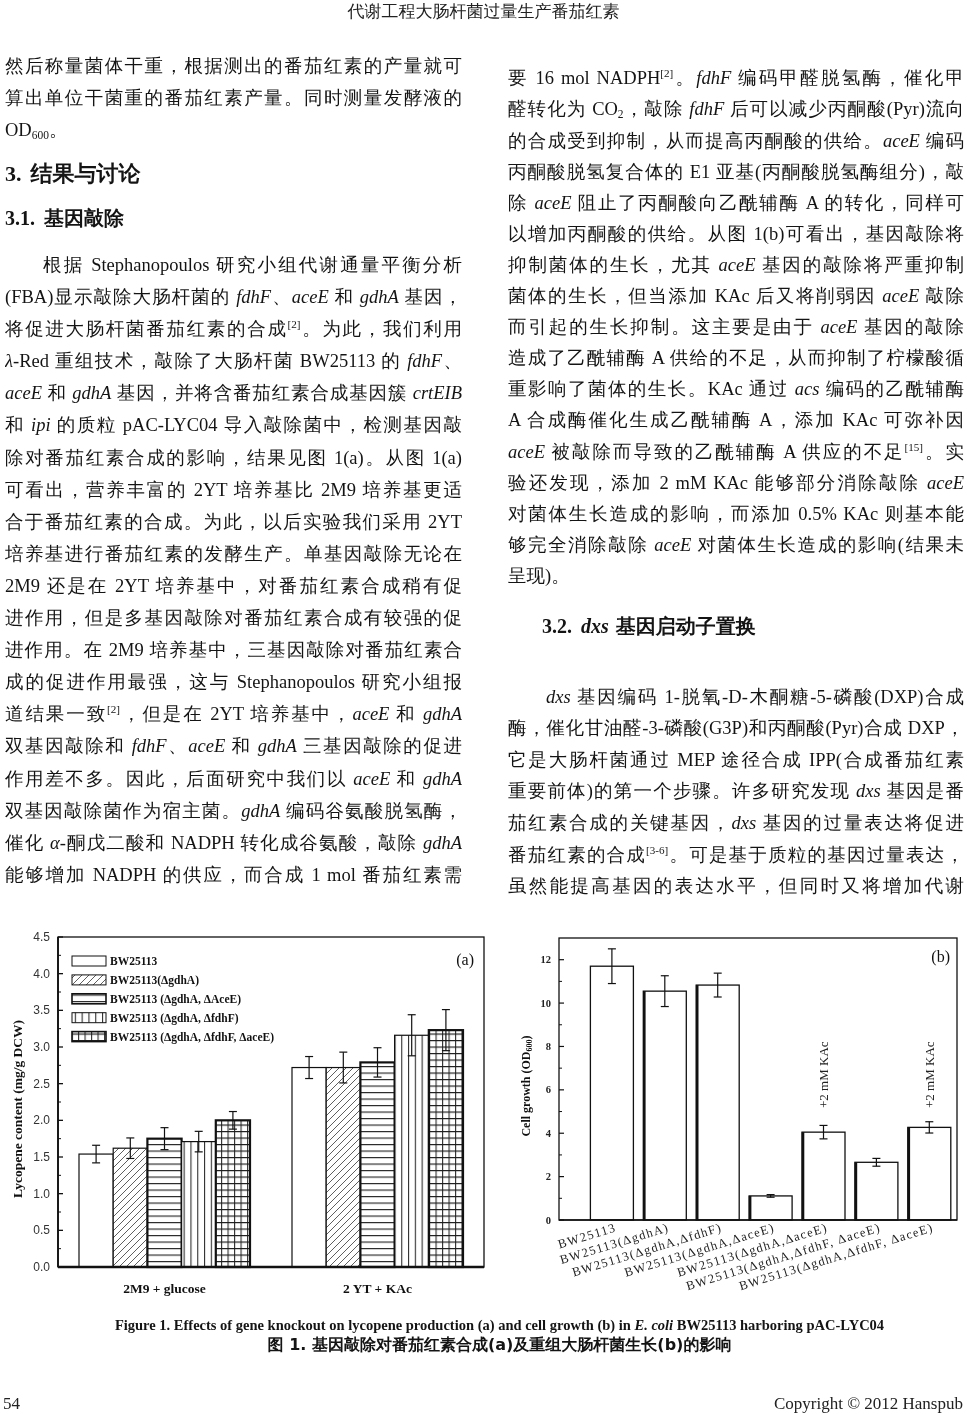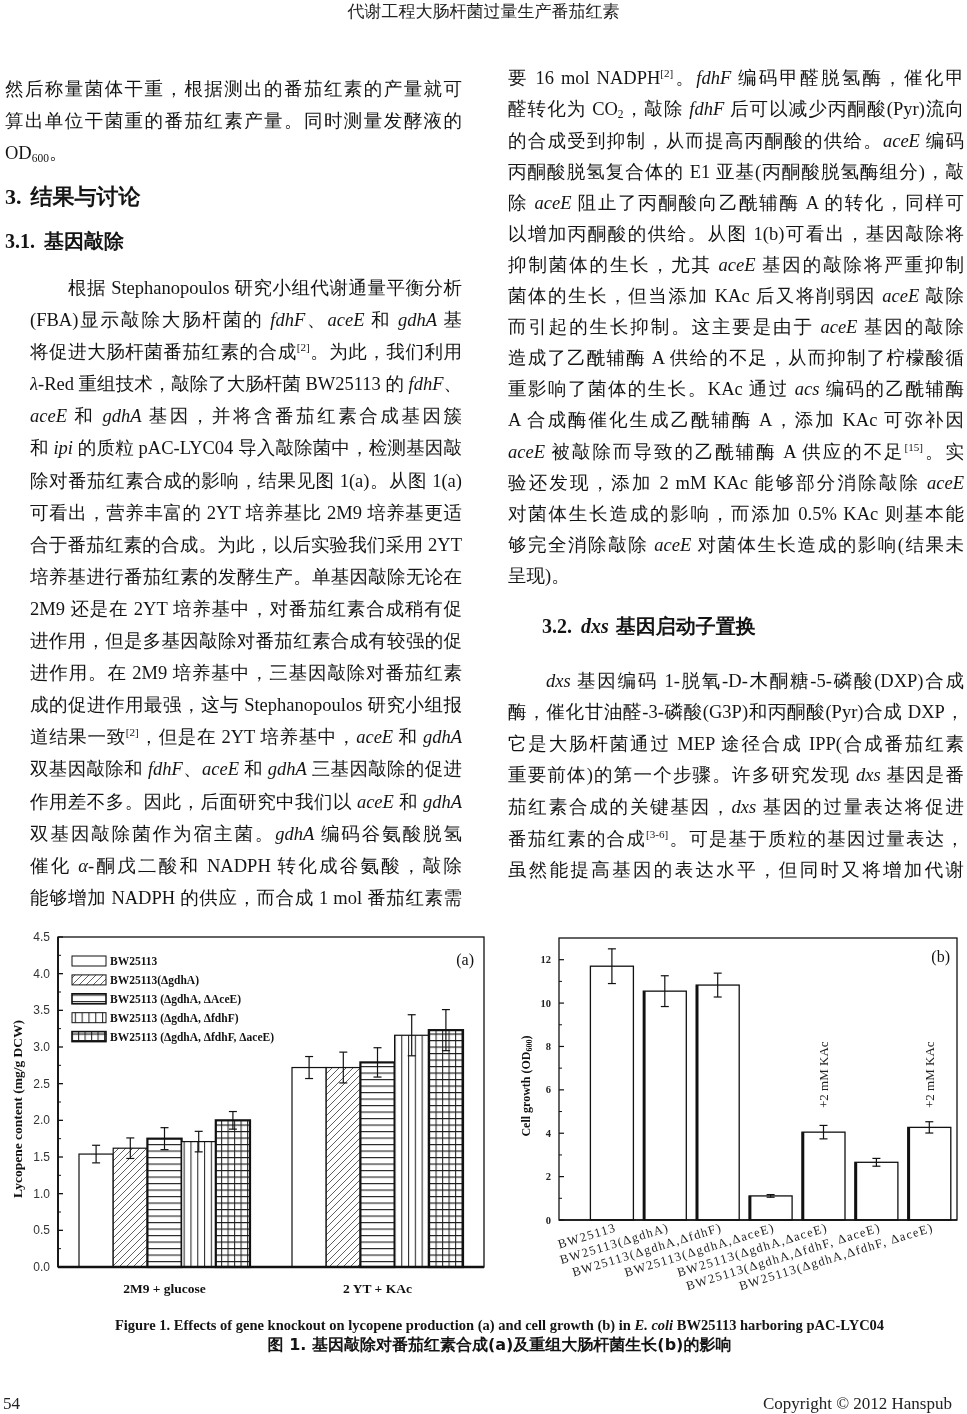--- a/index.html
+++ b/index.html
@@ -7,21 +7,21 @@
     width:967px; height:1414px; position:relative; overflow:hidden;
     background:#ffffff; color:#141414;
     font-family: "Liberation Serif", "DejaVu Serif", serif;
   }
   .running-header {
     position:absolute; left:0; top:1px; width:967px; text-align:center;
     font-size:17px; line-height:22px; color:#222;
     font-family: "Liberation Serif", serif;
   }
   .col { position:absolute; font-size:18.5px; font-family: "Liberation Serif", serif; }
-  .col.left  { left:5px;   top:73px;   width:457px; }
+  .col.left  { left:5px;   top:50px;   width:457px; }
   .col.right { left:508px; top:63.4px; width:456px; }
 
   .line {
     height:32px; line-height:32px; overflow:hidden;
     text-align:justify; text-align-last:justify;
   }
   .line.indent { text-indent:38px; }
   .line.last { text-align-last:left; }
   .i { font-style:italic; }
   .sup { font-size:0.6em; vertical-align:0.6em; line-height:0; }
@@ -29,24 +29,24 @@
 
   .heading { height:32px; line-height:32px; font-weight:bold; white-space:nowrap; }
   .heading.h2 { font-size:22px; }
   .heading.h3 { font-size:20px; }
   .heading .num { margin-right:9px; font-family:"Liberation Serif", serif; }
   .heading .title { font-family:"DejaVu Sans", sans-serif; }
   .heading .title .i { font-family:"Liberation Serif", serif; }
 
   .left .blk-heading { margin-top:12px; }
   .left .blk-heading + .blk-para { margin-top:15px; }
-  .left .blk-heading + .blk-para .line { height:32.1px; line-height:32.1px;margin-left:25px; }
+  .left .blk-heading + .blk-para .line { height:32.1px; line-height:32.1px; }
   .right .blk-para:first-child .line { height:31.1px; line-height:31.1px; }
   .right .blk-heading { margin-top:17.7px;margin-left:34px; }
-  .right .blk-heading + .blk-para { margin-top:24px; }
+  .right .blk-heading + .blk-para { margin-top:40px; }
   .right .blk-heading + .blk-para .line { height:31.6px; line-height:31.6px; }
 
   svg.chart { position:absolute; overflow:visible; }
   #chart-a { left:0; top:925px; width:490px; height:385px; }
   #chart-b { left:490px; top:925px; width:477px; height:390px; }
 
   .tick-a { font:12px "Liberation Sans", sans-serif; fill:#333; }
   .grp-a  { font:bold 13.5px "Liberation Serif", serif; fill:#111; }
   .leg-a  { font:bold 11.5px "Liberation Serif", serif; fill:#111; }
   .panel  { font:16px "Liberation Serif", serif; fill:#111; }
@@ -54,21 +54,21 @@
   .tick-b { font:bold 10.5px "Liberation Serif", serif; fill:#222; }
   .ylab-b { font:bold 12px "Liberation Serif", serif; fill:#111; }
   .xtick-b{ font:12.5px "Liberation Serif", serif; fill:#222; letter-spacing:1.3px; }
   .annot-b{ font:13px "Liberation Serif", serif; fill:#222; }
 
   .caption { position:absolute; left:16px; top:1315px; width:967px; text-align:center; font-weight:bold; }
   .cap-en { font-size:14.5px; line-height:20px; font-family:"Liberation Serif", serif; }
   .cap-zh { font-size:16px; line-height:20px; font-family:"DejaVu Sans", sans-serif; }
 
   .page-number { position:absolute; left:3px; top:1394px; font-size:17px; line-height:20px; color:#222; }
-  .copyright { position:absolute; right:15px; top:1394px; font-size:17px; line-height:20px; color:#222; }
+  .copyright { position:absolute; right:4px; top:1394px; font-size:17px; line-height:20px; color:#222; }
 </style>
 </head>
 <body>
 
 <div class="running-header">代谢工程大肠杆菌过量生产番茄红素</div>
 
 <div class="col left">
     <div class="blk-para">
       <div class="line"><span>然后称量菌体干重，根据测出的番茄红素的产量就可</span></div>
       <div class="line"><span>算出单位干菌重的番茄红素产量。同时测量发酵液的</span></div>

